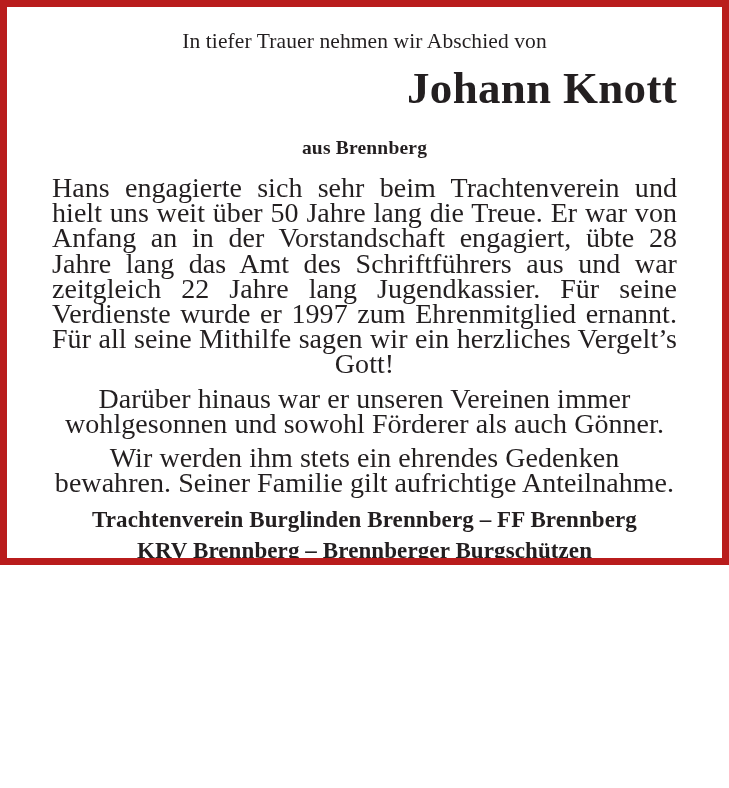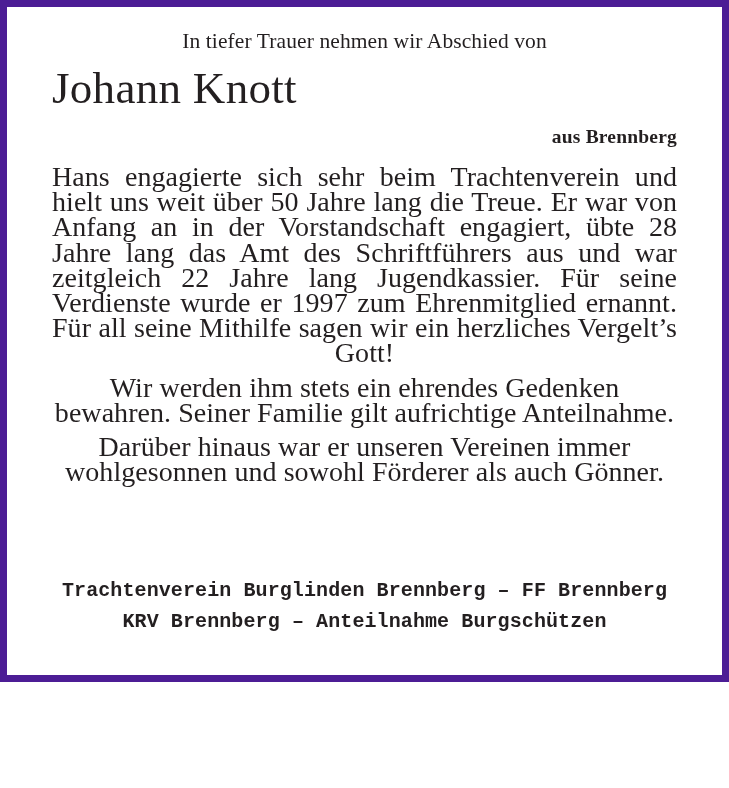--- a/index.html
+++ b/index.html
@@ -11,24 +11,24 @@
 
   body {
     font-family: "Liberation Serif", "DejaVu Serif", serif;
     color: #231f20;
     -webkit-font-smoothing: antialiased;
   }
 
   .notice {
     position: relative;
     width: 729px;
-    height: 682px;
+    height: 565px;
     box-sizing: border-box;
     background: #ffffff;
-    border: 7px solid #4c1d95;
+    border: 7px solid #b91c1c;
     overflow: hidden;
   }
 
   .notice-inner {
     box-sizing: border-box;
     width: 100%;
     height: 100%;
     padding: 21px 45px 12px 45px;
     display: flex;
     flex-direction: column;
@@ -37,35 +37,35 @@
   
   .intro {
     text-align: center;
     font-size: 21.5px;
     line-height: 26px;
     letter-spacing: 0.1px;
   }
   .intro-line { display: block; }
 
   .deceased-name {
-    text-align: left;
-    font-weight: normal;
+    text-align: right;
+    font-weight: bold;
     font-size: 45px;
     line-height: 56px;
     letter-spacing: 0.3px;
     margin-top: 6px;
   }
 
   .origin {
-    text-align: right;
+    text-align: center;
     font-weight: bold;
     font-size: 19.5px;
     line-height: 25px;
     letter-spacing: 0.2px;
-    margin-top: 8px;
+    margin-top: 19px;
   }
 
   
   .body-block {
     margin-top: 15px;
   }
 
   .para {
     font-size: 28px;
     line-height: 25.2px;
@@ -84,46 +84,45 @@
   .para.centered {
     text-align: center;
   }
 
   
   .signatories {
     margin-top: auto;
     padding-bottom: 26px;
     text-align: center;
     font-weight: bold;
-    font-size: 20px;
+    font-size: 23px;
     line-height: 31px;
     letter-spacing: 0.1px;
-    font-family: Liberation Mono, monospace;
   }
   .signatory-line { display: block; }
 </style>
 </head>
 <body>
 
 <div class="notice">
   <div class="notice-inner">
 
     <div class="intro">
       <span class="intro-line">In tiefer Trauer nehmen wir Abschied von</span>
     </div>
 
     <div class="deceased-name">Johann Knott</div>
 
     <div class="origin">aus Brennberg</div>
 
     <div class="body-block">
       <p class="para justified">Hans engagierte sich sehr beim Trachtenverein und hielt uns weit über 50 Jahre lang die Treue. Er war von Anfang an in der Vorstandschaft engagiert, übte 28 Jahre lang das Amt des Schriftführers aus und war zeitgleich 22 Jahre lang Jugendkassier. Für seine Verdienste wurde er 1997 zum Ehrenmitglied ernannt. Für all seine Mithilfe sagen wir ein herzliches Vergelt’s Gott!</p>
+      <p class="para centered">Darüber hinaus war er unseren Vereinen immer wohlgesonnen und sowohl Förderer als auch Gönner.</p>
       <p class="para centered">Wir werden ihm stets ein ehrendes Gedenken bewahren. Seiner Familie gilt aufrichtige Anteilnahme.</p>
-      <p class="para centered">Darüber hinaus war er unseren Vereinen immer wohlgesonnen und sowohl Förderer als auch Gönner.</p>
     </div>
 
     <div class="signatories">
       <span class="signatory-line">Trachtenverein Burglinden Brennberg – FF Brennberg</span>
-      <span class="signatory-line">KRV Brennberg – Anteilnahme Burgschützen</span>
+      <span class="signatory-line">KRV Brennberg – Brennberger Burgschützen</span>
     </div>
 
   </div>
 </div>
 
 </body></html>

